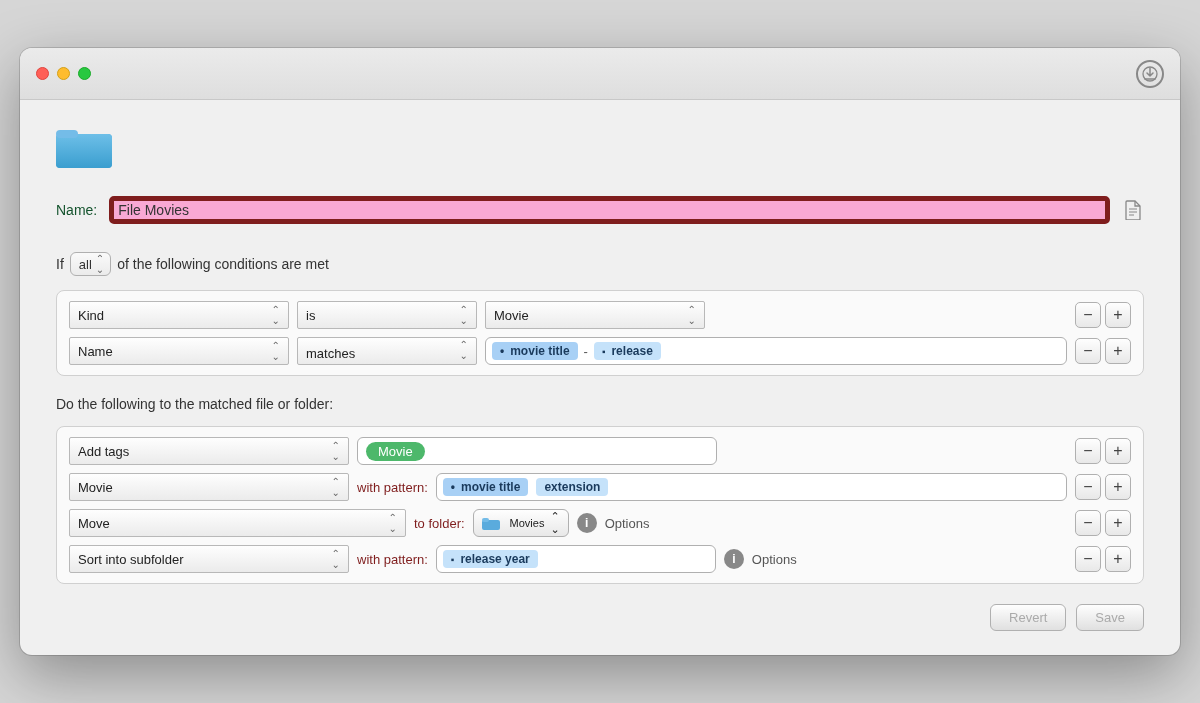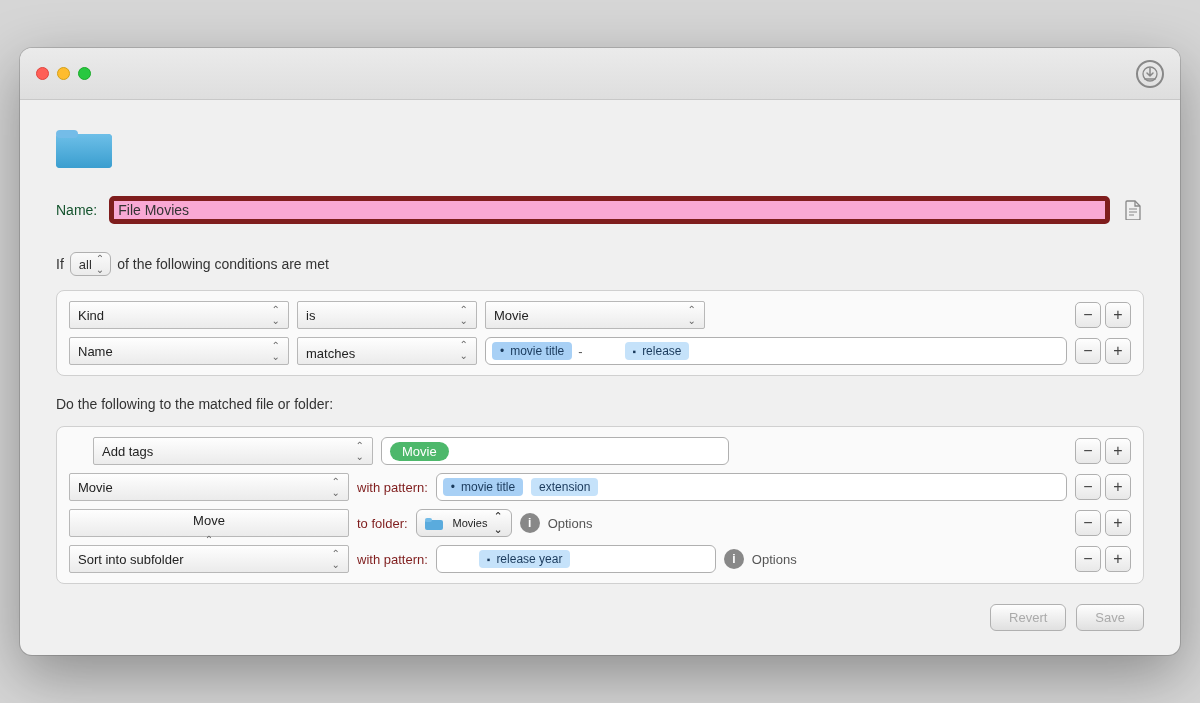--- a/index.html
+++ b/index.html
@@ -169,54 +169,53 @@
     }
     .dropdown .chev {
       color: #666;
       font-size: 10px;
     }
     .dd-kind { width: 220px; }
     .dd-is { width: 180px; gap: 40px; }
     .dd-movie { width: 220px; }
     .dd-name { width: 220px; }
     .dd-matches { width: 180px; align-items: flex-end; }
-    .dd-addtags { width: 280px; margin-left: 24px; }
+    .dd-addtags { width: 280px; }
     .dd-rename { width: 280px; }
-    .dd-move { width: 280px; flex-direction: column; }
+    .dd-move { width: 337px; }
     .dd-subfolder { width: 280px; }
 
     .pattern-field {
       display: flex;
       align-items: center;
       background: #fff;
       border: 1px solid #b0b0b0;
       border-radius: 6px;
       padding: 2px 6px;
       min-width: 280px;
       height: 28px;
       gap: 4px;
       flex: 1;
     }
     .token {
       display: inline-flex;
       align-items: center;
       border-radius: 4px;
       padding: 2px 8px;
       font-size: 12px;
-      font-weight: 400;
+      font-weight: 700;
       gap: 4px;
     }
     .token-blue {
       background: #a8d0f5;
       color: #1a3a5c;
     }
     .token-blue-light {
       background: #c5e2fa;
       color: #1a3a5c;
-      margin-left: 36px;
     }
     .token-dot::before {
       content: "•";
       margin-right: 2px;
     }
     .token-square::before {
       content: "▪";
       margin-right: 2px;
       font-size: 10px;
     }

